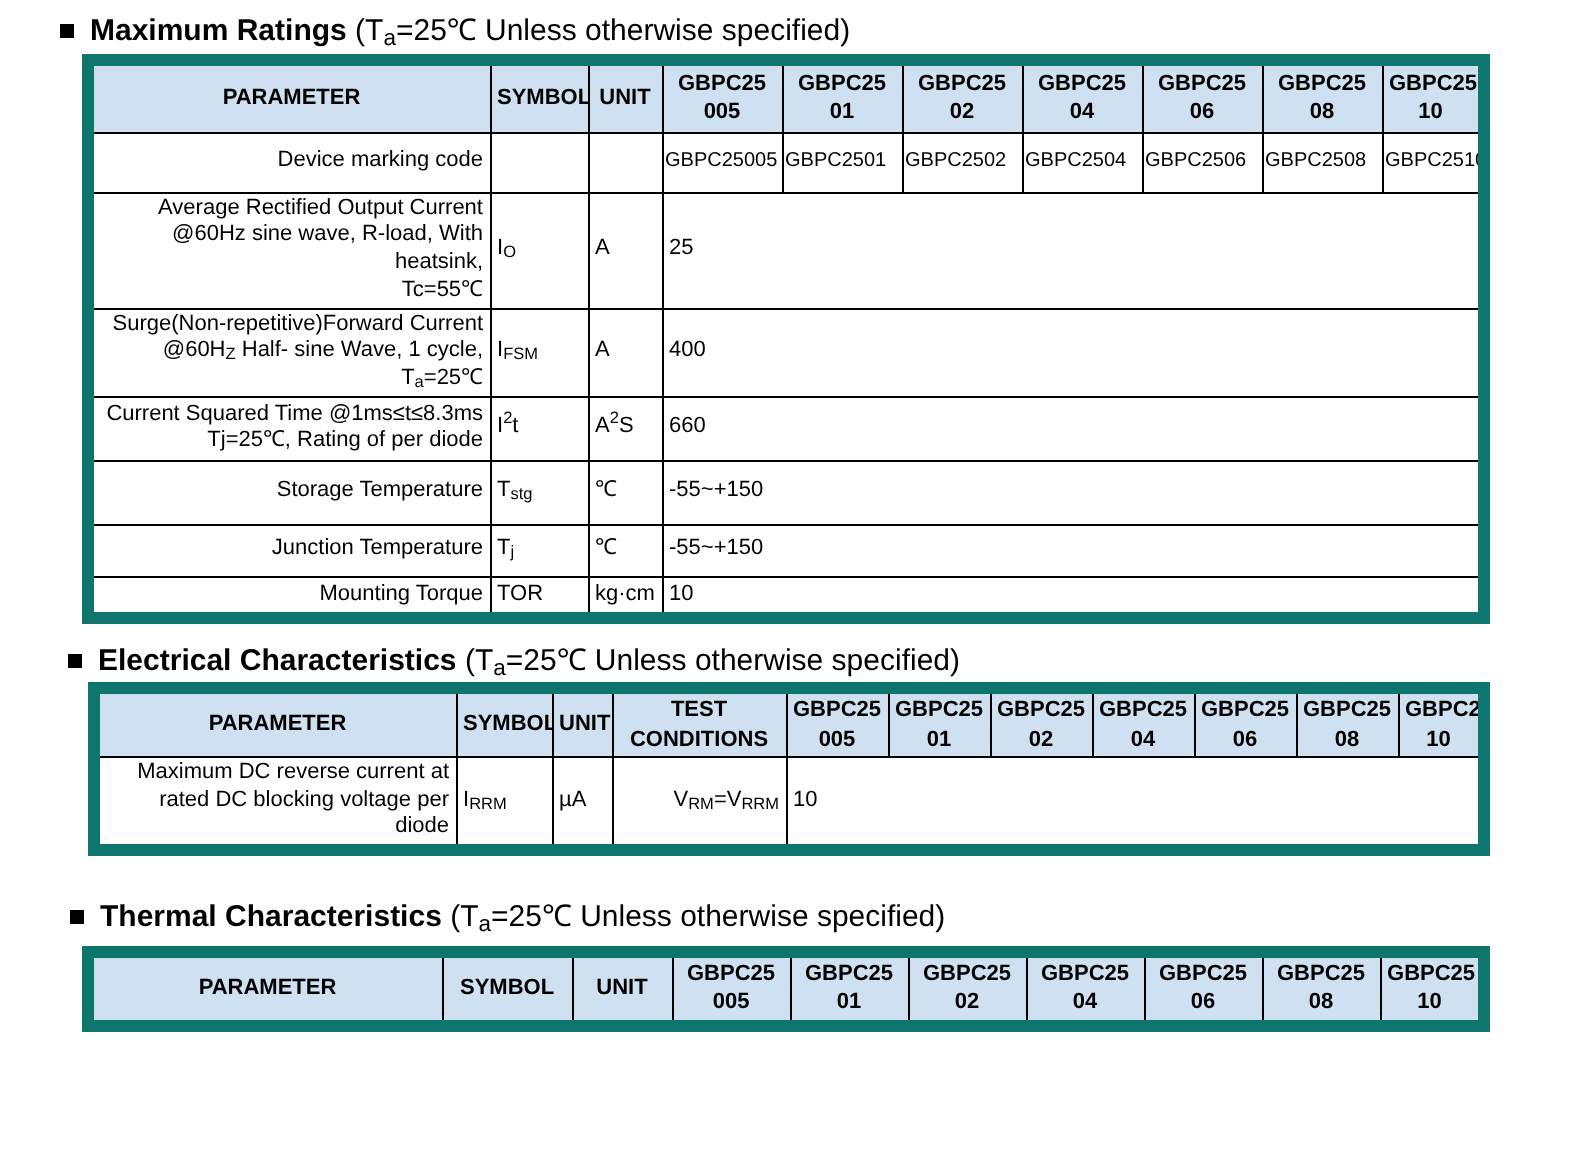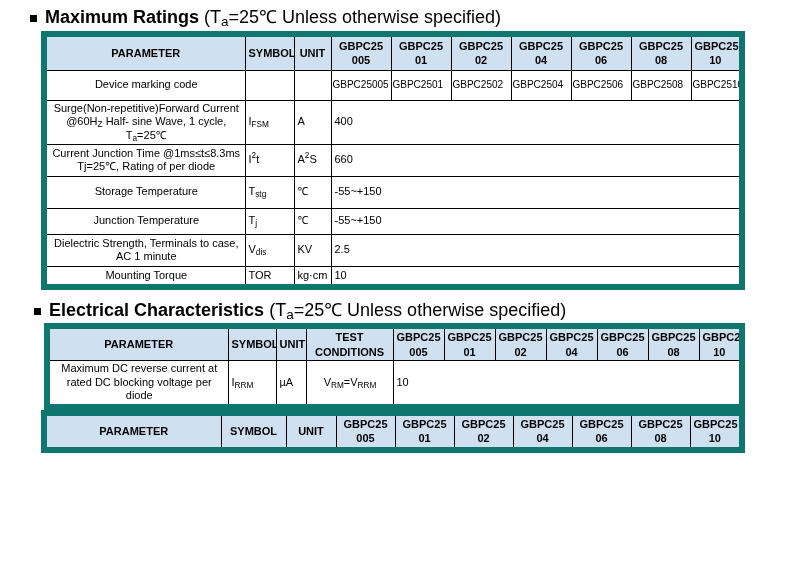--- a/index.html
+++ b/index.html
@@ -5,21 +5,21 @@
   * { box-sizing: border-box; }
   html, body { margin:0; padding:0; }
   body {
     width:792px; height:585px; background:#ffffff; color:#000;
     font-family:"Liberation Sans", sans-serif;
     overflow:hidden;
   }
   .page { padding:4px 0 0 30px; }
 
   .sec-title {
-    font-size:18px; font-weight:bold; margin:0 0 3px 0;
+    font-size:15px; font-weight:bold; margin:0 0 3px 0;
     white-space:nowrap;
   }
   .sec-title .cond { font-weight:normal; }
   .bullet {
     display:inline-block; width:7px; height:7px; background:#000;
     margin-right:8px; vertical-align:1px;
   }
   #title2 { margin-top:7px; margin-left:4px; margin-bottom:2px; }
   #title3 { margin-top:19px; margin-left:5px; margin-bottom:6px; }
 
@@ -28,21 +28,21 @@
     border:6px solid #0f766e;
   }
   td {
     border:1px solid #000; font-size:11px; line-height:1.25;
     padding:1px 3px; vertical-align:middle; overflow:hidden;
   }
   .hdr {
     background:#CFE0F1; font-weight:bold; text-align:center;
     line-height:1.3;
   }
-  .param { text-align:center; padding-left:4px; }
+  .param { text-align:right; padding-left:4px; }
   .ctr { text-align:left; }
   .small { font-size:10px; padding:1px 1px; }
   .t1 { margin-left:11px; width:704px; }
   .t2 { margin-left:14px; width:701px; }
   .t3 { margin-left:11px; width:704px; }
   sub, sup { font-size:0.75em; line-height:0; }
   sub { vertical-align:-0.2em; }
 </style>
 </head>
 <body>
@@ -109,55 +109,55 @@
         <td class="ctr small">GBPC25005</td>
         <td class="ctr small">GBPC2501</td>
         <td class="ctr small">GBPC2502</td>
         <td class="ctr small">GBPC2504</td>
         <td class="ctr small">GBPC2506</td>
         <td class="ctr small">GBPC2508</td>
         <td class="ctr small">GBPC2510</td>
       </tr>
 
 
+      <tr style="height:43px">
+        <td class="param"><span>Average Rectified Output Current</span><br><span>@60Hz sine wave, R-load, With heatsink,</span><br><span>Tc=55℃</span></td>
+        <td class="ctr"><span>I</span><sub>O</sub></td>
+        <td class="ctr"><span>A</span></td>
+        <td class="ctr" colspan="7">25</td>
+      </tr>
 
       <tr style="height:42px">
         <td class="param"><span>Surge(Non-repetitive)Forward Current</span><br><span>@60H</span><sub>Z</sub><span> Half- sine Wave, 1 cycle,</span><br><span>T</span><sub>a</sub><span>=25℃</span></td>
         <td class="ctr"><span>I</span><sub>FSM</sub></td>
         <td class="ctr"><span>A</span></td>
         <td class="ctr" colspan="7">400</td>
       </tr>
 
       <tr style="height:32px">
-        <td class="param"><span>Current Junction Time @1ms≤t≤8.3ms</span><br><span>Tj=25℃, Rating of per diode</span></td>
+        <td class="param"><span>Current Squared Time @1ms≤t≤8.3ms</span><br><span>Tj=25℃, Rating of per diode</span></td>
         <td class="ctr"><span>I</span><sup>2</sup><span>t</span></td>
         <td class="ctr"><span>A</span><sup>2</sup><span>S</span></td>
         <td class="ctr" colspan="7">660</td>
       </tr>
 
       <tr style="height:32px">
         <td class="param"><span>Storage Temperature</span></td>
         <td class="ctr"><span>T</span><sub>stg</sub></td>
         <td class="ctr"><span>℃</span></td>
         <td class="ctr" colspan="7">-55~+150</td>
       </tr>
 
       <tr style="height:26px">
         <td class="param"><span>Junction Temperature</span></td>
         <td class="ctr"><span>T</span><sub>j</sub></td>
         <td class="ctr"><span>℃</span></td>
         <td class="ctr" colspan="7">-55~+150</td>
       </tr>
 
-      <tr style="height:32px">
-        <td class="param"><span>Dielectric Strength, Terminals to case,</span><br><span>AC 1 minute</span></td>
-        <td class="ctr"><span>V</span><sub>dis</sub></td>
-        <td class="ctr"><span>KV</span></td>
-        <td class="ctr" colspan="7">2.5</td>
-      </tr>
 
       <tr style="height:21px">
         <td class="param"><span>Mounting Torque</span></td>
         <td class="ctr"><span>TOR</span></td>
         <td class="ctr"><span>kg·cm</span></td>
         <td class="ctr" colspan="7">10</td>
       </tr>
     </tbody>
   </table>
 
@@ -220,20 +220,24 @@
       <tr style="height:33px">
         <td class="param"><span>Maximum DC reverse current at</span><br><span>rated DC blocking voltage per diode</span></td>
         <td class="ctr"><span>I</span><sub>RRM</sub></td>
         <td class="ctr"><span>µA</span></td>
         <td class="param"><span>V</span><sub>RM</sub><span>=V</span><sub>RRM</sub></td>
         <td class="ctr" colspan="7">10</td>
       </tr>
     </tbody>
   </table>
 
+  <div class="sec-title" id="title3">
+    <span class="bullet"></span><span>Thermal Characteristics</span>
+    <span class="cond"><span>(T</span><sub>a</sub><span>=25℃ Unless otherwise specified)</span></span>
+  </div>
 
   <table class="t3">
     <colgroup>
       <col style="width:68px">
         <col style="width:109px">
         <col style="width:65px">
         <col style="width:50px">
       <col style="width:59px">
         <col style="width:59px">
         <col style="width:59px">

